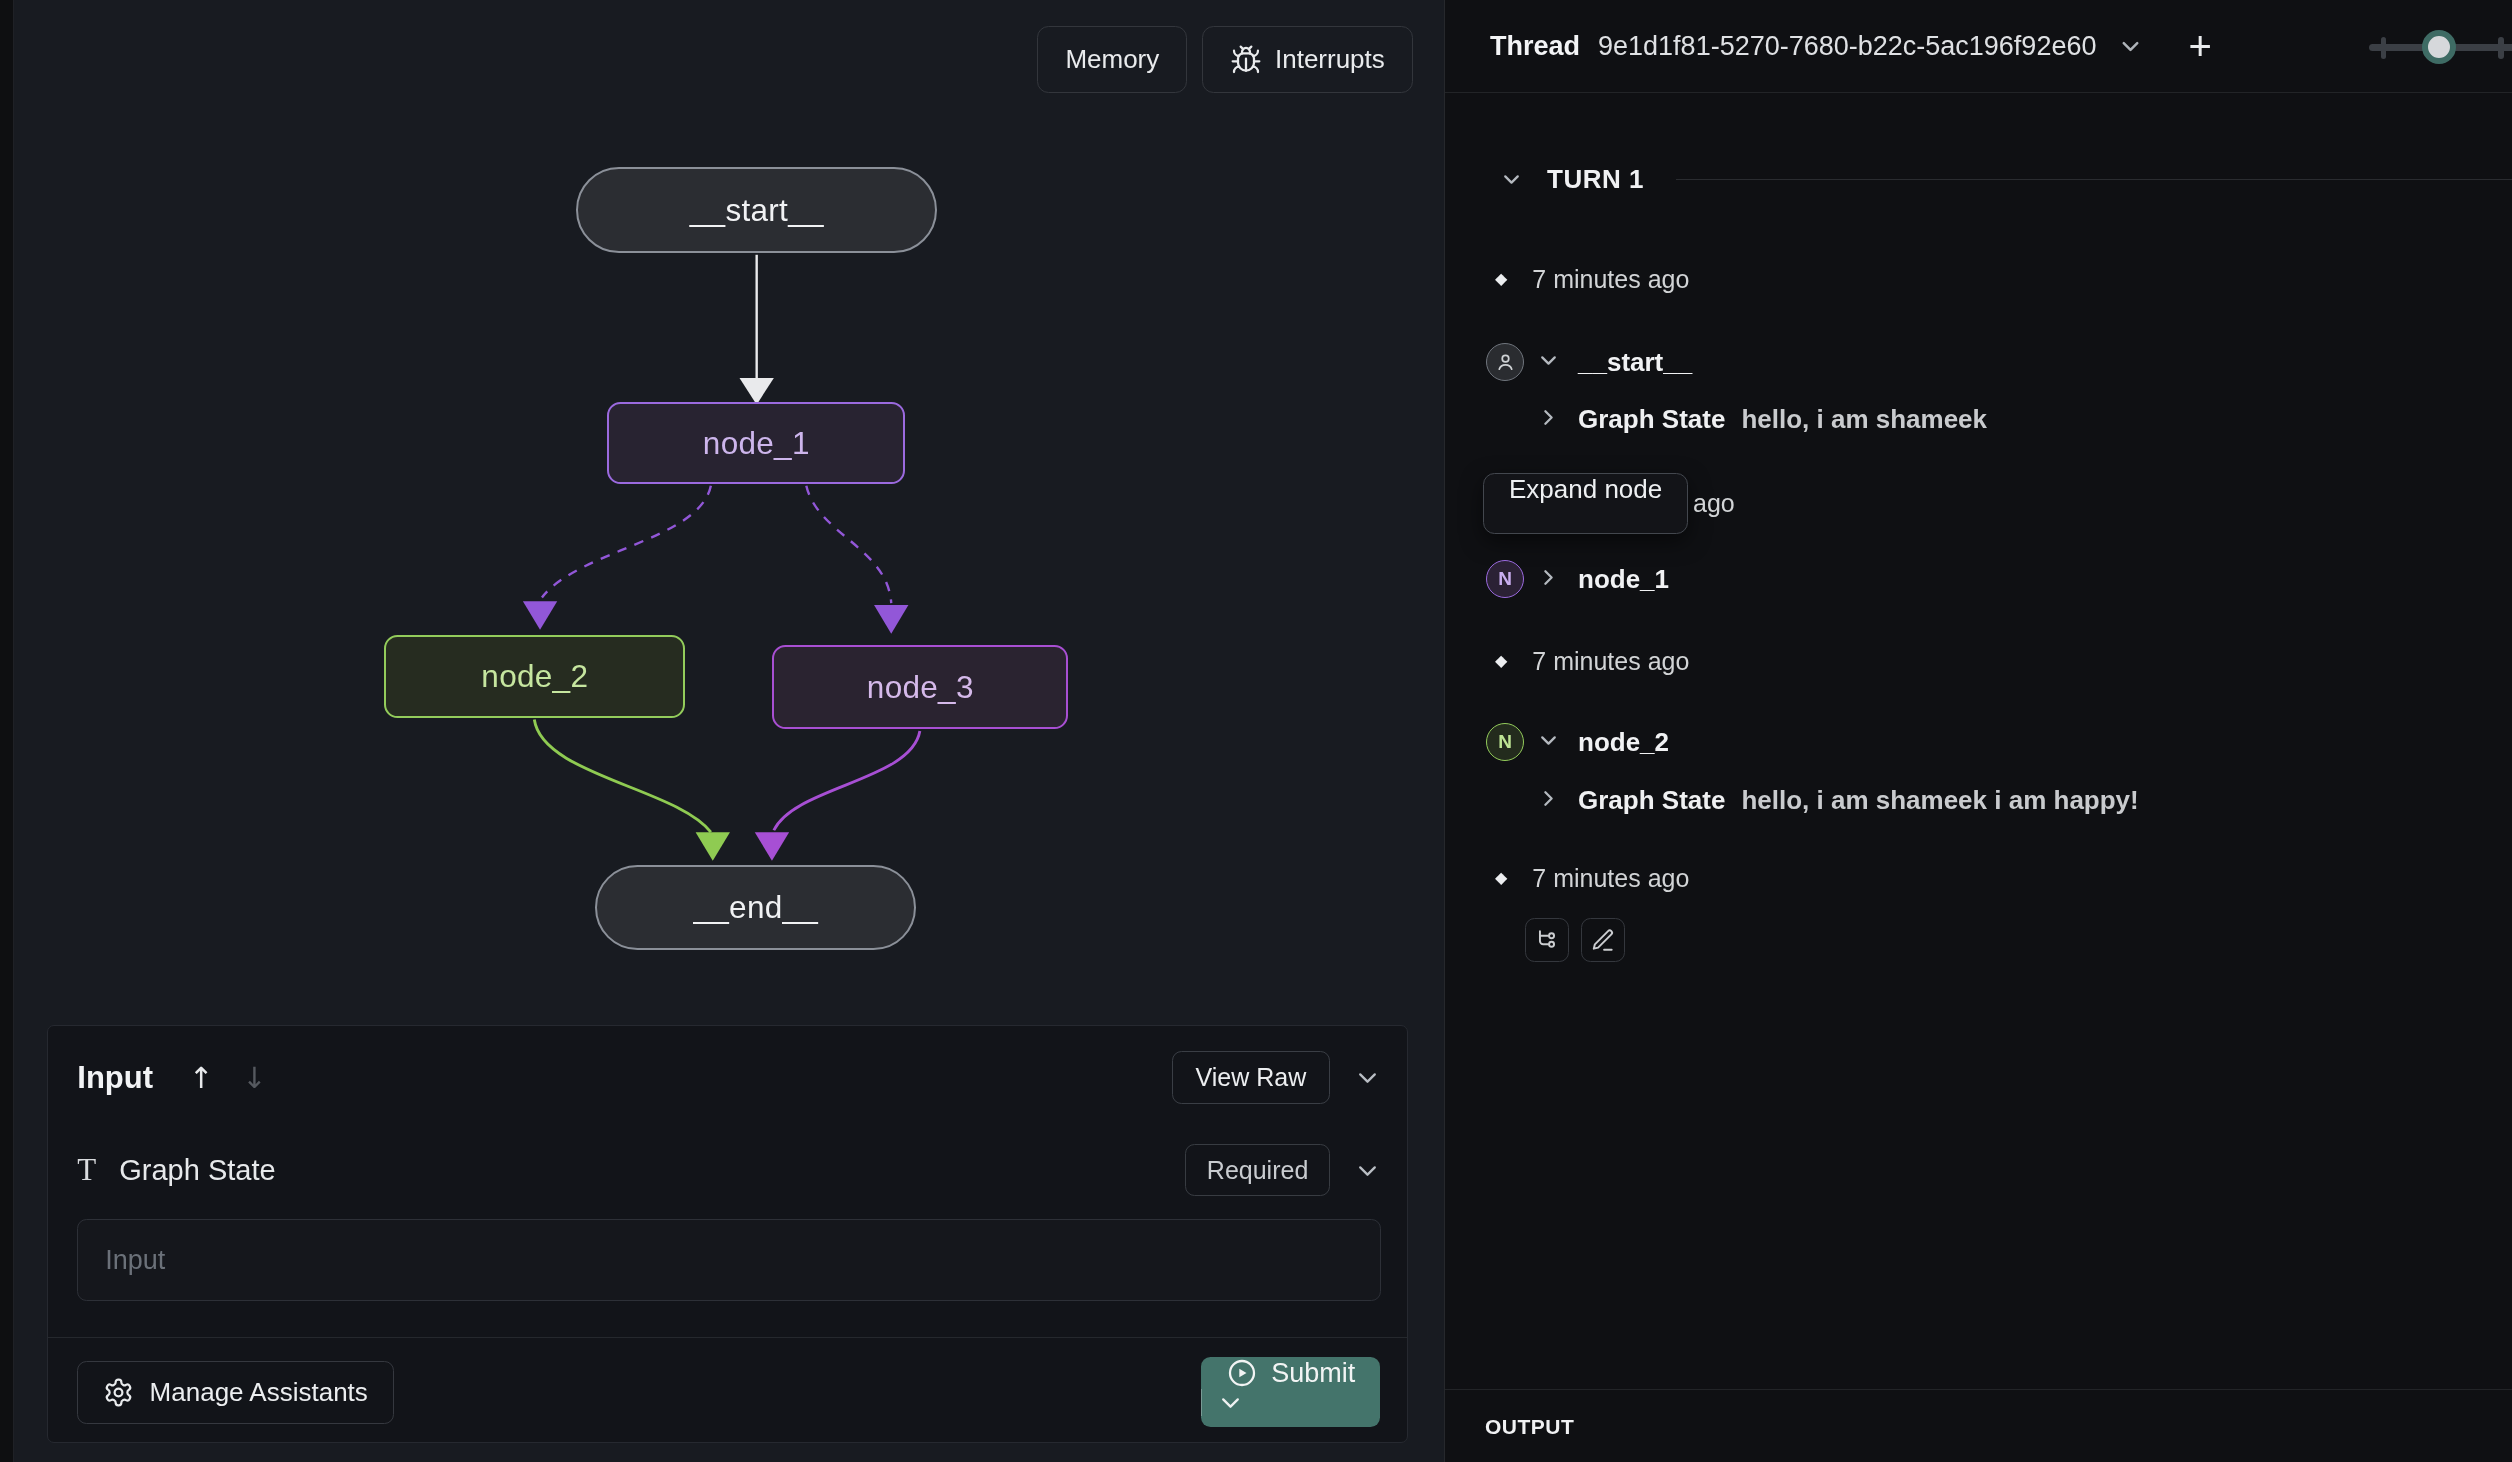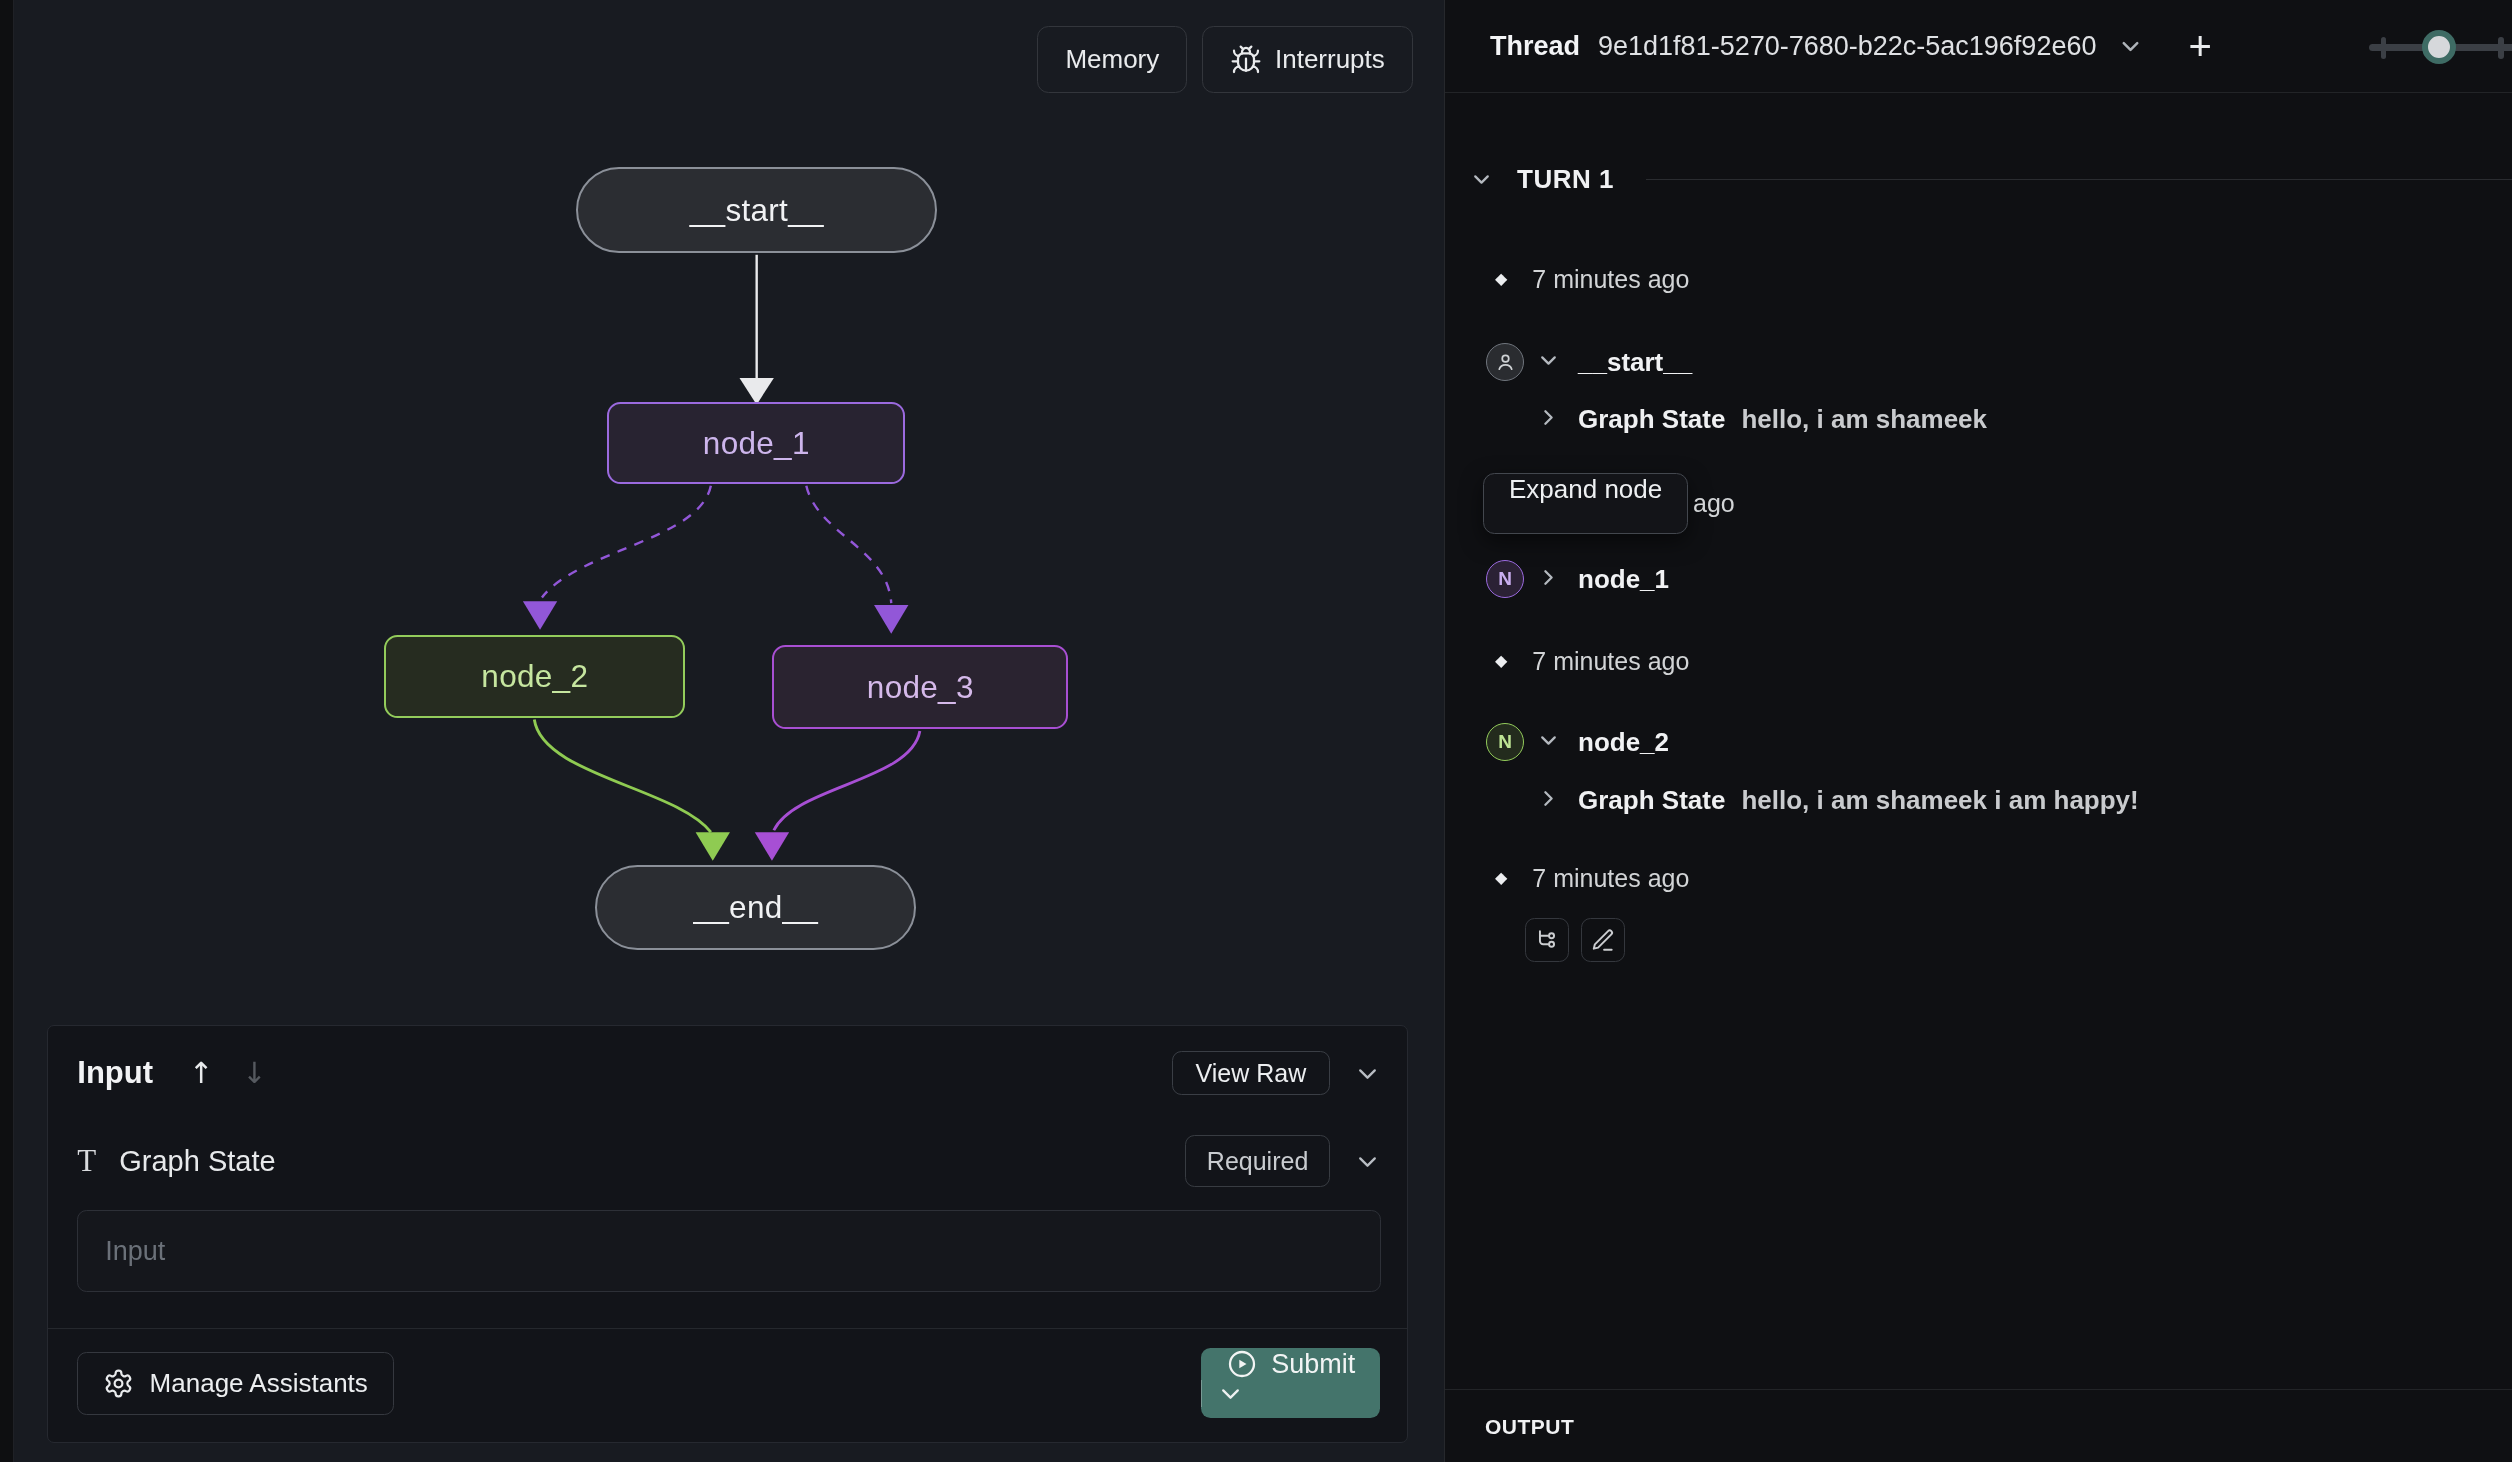--- a/index.html
+++ b/index.html
@@ -24,21 +24,21 @@
   .n-green{border:2.4px solid var(--green);background:var(--green-bg);color:var(--green-text);}
   .n-magenta{border:2.4px solid var(--magenta);background:var(--magenta-bg);color:var(--magenta-text);}
 
   
   .ipanel{position:absolute;left:33px;top:1025px;width:1361px;height:418px;background:#121419;border:1.4px solid #262930;border-radius:7px;}
   .ip-head{display:flex;align-items:center;padding:25px 27px 0 29px;}
   .ip-title{font-size:31px;font-weight:700;color:#f2f3f5;}
   .arrow{font-size:29px;margin-left:36px;color:#e8eaec;cursor:pointer;font-family:"DejaVu Sans",sans-serif;}
   .arrow.dim{color:#55595f;margin-left:29px;}
   .ip-right{margin-left:auto;display:flex;align-items:center;}
-  .viewraw{height:44px;padding:0 23px;border:1.4px solid #3a3e45;border-radius:9.5px;background:transparent;color:#eceef0;font-size:25px;cursor:pointer;}
+  .viewraw{height:53px;padding:0 23px;border:1.4px solid #3a3e45;border-radius:9.5px;background:transparent;color:#eceef0;font-size:25px;cursor:pointer;}
   .caret-btn{margin-left:25px;background:none;border:none;padding:0;cursor:pointer;display:flex;align-items:center;}
   .caret-btn svg,.caret svg{width:25px;height:25px;stroke:#b9bec4;fill:none;stroke-width:2.2;stroke-linecap:round;stroke-linejoin:round;}
   .ip-field{display:flex;align-items:center;padding:40px 27px 0 29px;}
   .ticon{font-family:"Liberation Serif","DejaVu Serif",serif;font-size:31px;color:#d9dbde;}
   .ip-label{margin-left:23px;font-size:29px;color:#e7e9eb;}
   .required{height:52px;display:flex;align-items:center;padding:0 21px;border:1.4px solid #383c42;border-radius:9.5px;color:#c9ccd0;font-size:25px;}
   .ip-input{display:block;width:1304px;margin:23px 29px 0;height:82px;background:#15171c;border:1.4px solid #2d3037;border-radius:9.5px;color:#e8e9eb;font-size:27px;padding:0 27px;outline:none;}
   .ip-input::placeholder{color:#6b7179;}
   .ip-div{height:1.4px;background:#25282d;margin-top:36px;}
   .ip-foot{display:flex;align-items:center;padding:19px 27px 0 29px;}
@@ -58,21 +58,21 @@
   .r-caret{margin-left:21px;display:flex;cursor:pointer;}
   .r-caret svg{width:27px;height:27px;stroke:#aeb3b9;fill:none;stroke-width:2.2;stroke-linecap:round;stroke-linejoin:round;}
   .r-plus{margin-left:44px;background:none;border:none;color:#e9ebed;font-size:40px;font-weight:300;cursor:pointer;line-height:1;padding:0;}
   .slider{position:absolute;left:924px;top:30px;width:191px;height:34px;}
   .slider .track{position:absolute;left:0;right:-38px;top:14.3px;height:6.7px;background:#3b3f45;border-radius:3.8px;cursor:pointer;}
   .slider .tick{position:absolute;top:6.7px;width:5.7px;height:22px;background:#3b3f45;border-radius:2.9px;}
   .slider .handle{position:absolute;left:53px;top:0;width:34px;height:34px;border-radius:50%;background:#d6d8db;border:6.7px solid #3e6b64;cursor:grab;}
 
   .timeline{position:absolute;left:0;top:93px;right:0;bottom:0;}
   .t-row{position:absolute;left:0;right:0;height:42px;display:flex;align-items:center;}
-  .t-turn{padding-left:24px;}
+  .t-turn{padding-left:54px;}
   .t-turn .tchev{display:flex;cursor:pointer;}
   .tchev svg{width:25px;height:25px;stroke:#b4b9bf;fill:none;stroke-width:2.2;stroke-linecap:round;stroke-linejoin:round;}
   .turn-label{margin-left:23px;font-size:26px;font-weight:600;color:#f0f1f3;letter-spacing:0.5px;}
   .turn-line{flex:1;height:1px;background:#2a2c30;margin-left:32px;}
   .t-time{padding-left:50px;gap:25px;color:#d2d4d6;font-size:25px;}
   .diamond{font-size:16px;color:#eceef0;line-height:1;}
   .t-node{padding-left:91px;}
   .avatar{position:absolute;left:41px;width:38px;height:38px;border-radius:50%;display:flex;align-items:center;justify-content:center;}
   .av-gray{border:1.9px solid #70757d;background:#2a2c30;}
   .av-gray svg{width:23px;height:23px;stroke:#cfd2d5;fill:none;stroke-width:1.8;stroke-linecap:round;stroke-linejoin:round;}

